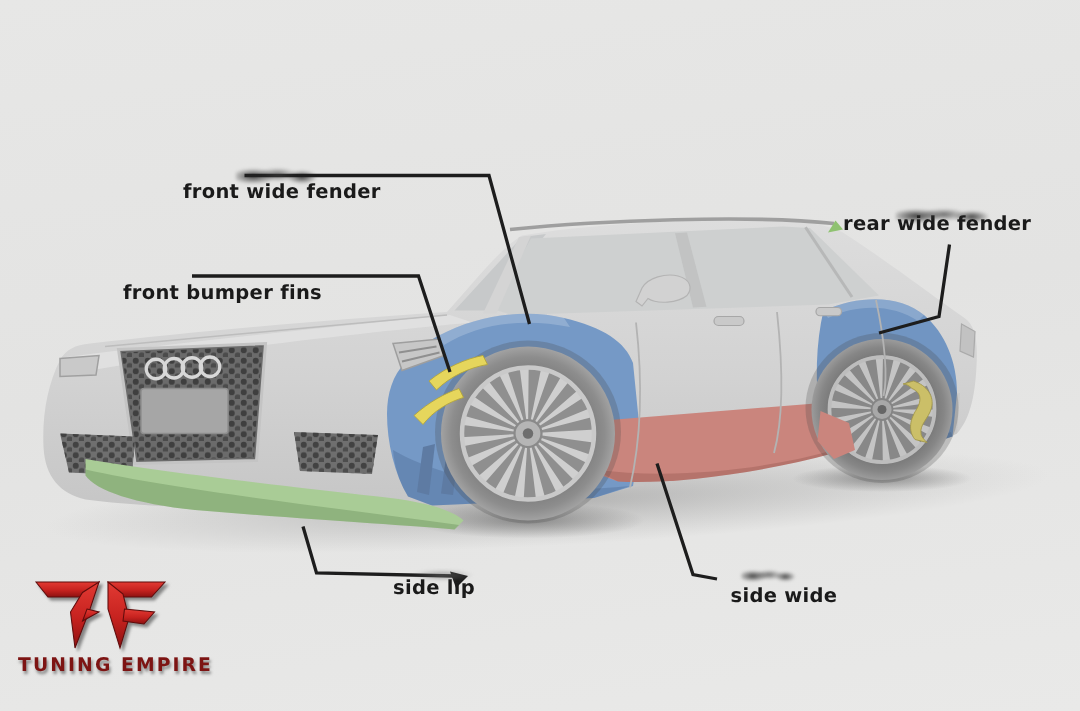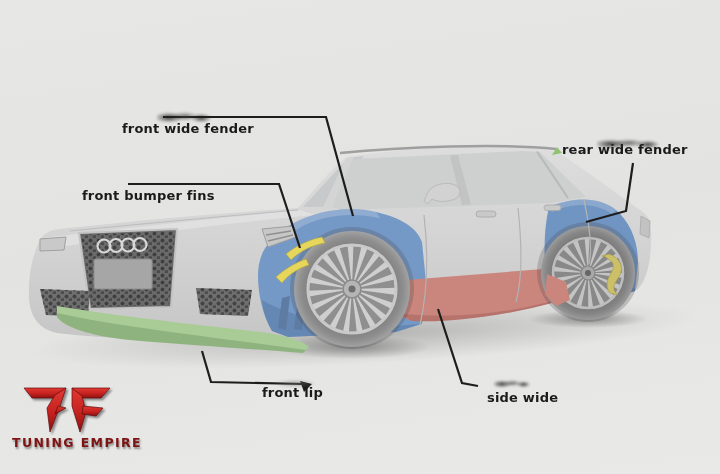--- a/index.html
+++ b/index.html
@@ -212,21 +212,21 @@
       <polyline points="633,163 626,211 586,222"></polyline>
       <polyline points="202,351 211,382 303,384"></polyline>
       <polyline points="438,309 462,383 478,386"></polyline>
     </g>
     <path fill="#1d1d1d" d="M 300,381 L 312,384 L 304,392 Z"></path>
   </svg>
 
   <div class="part-label" style="left:122px;top:122px">front wide fender</div>
   <div class="part-label" style="left:82px;top:189px">front bumper fins</div>
   <div class="part-label" style="left:562px;top:143px">rear wide fender</div>
-  <div class="part-label" style="left:262px;top:386px">front lip</div>
+  <div class="part-label" style="left:262px;top:386px">side lip</div>
   <div class="part-label" style="left:487px;top:391px">side wide</div>
 
   <div class="smudge dark" style="left:157px;top:112px;width:54px;height:11px"></div>
   <div class="smudge dark" style="left:597px;top:139px;width:62px;height:10px"></div>
   <div class="smudge faint" style="left:272px;top:380px;width:46px;height:7px"></div>
   <div class="smudge dark" style="left:494px;top:380px;width:36px;height:8px"></div>
 
   <div id="logo">
     <svg width="92" height="52" viewBox="0 0 92 52">
       <defs>

